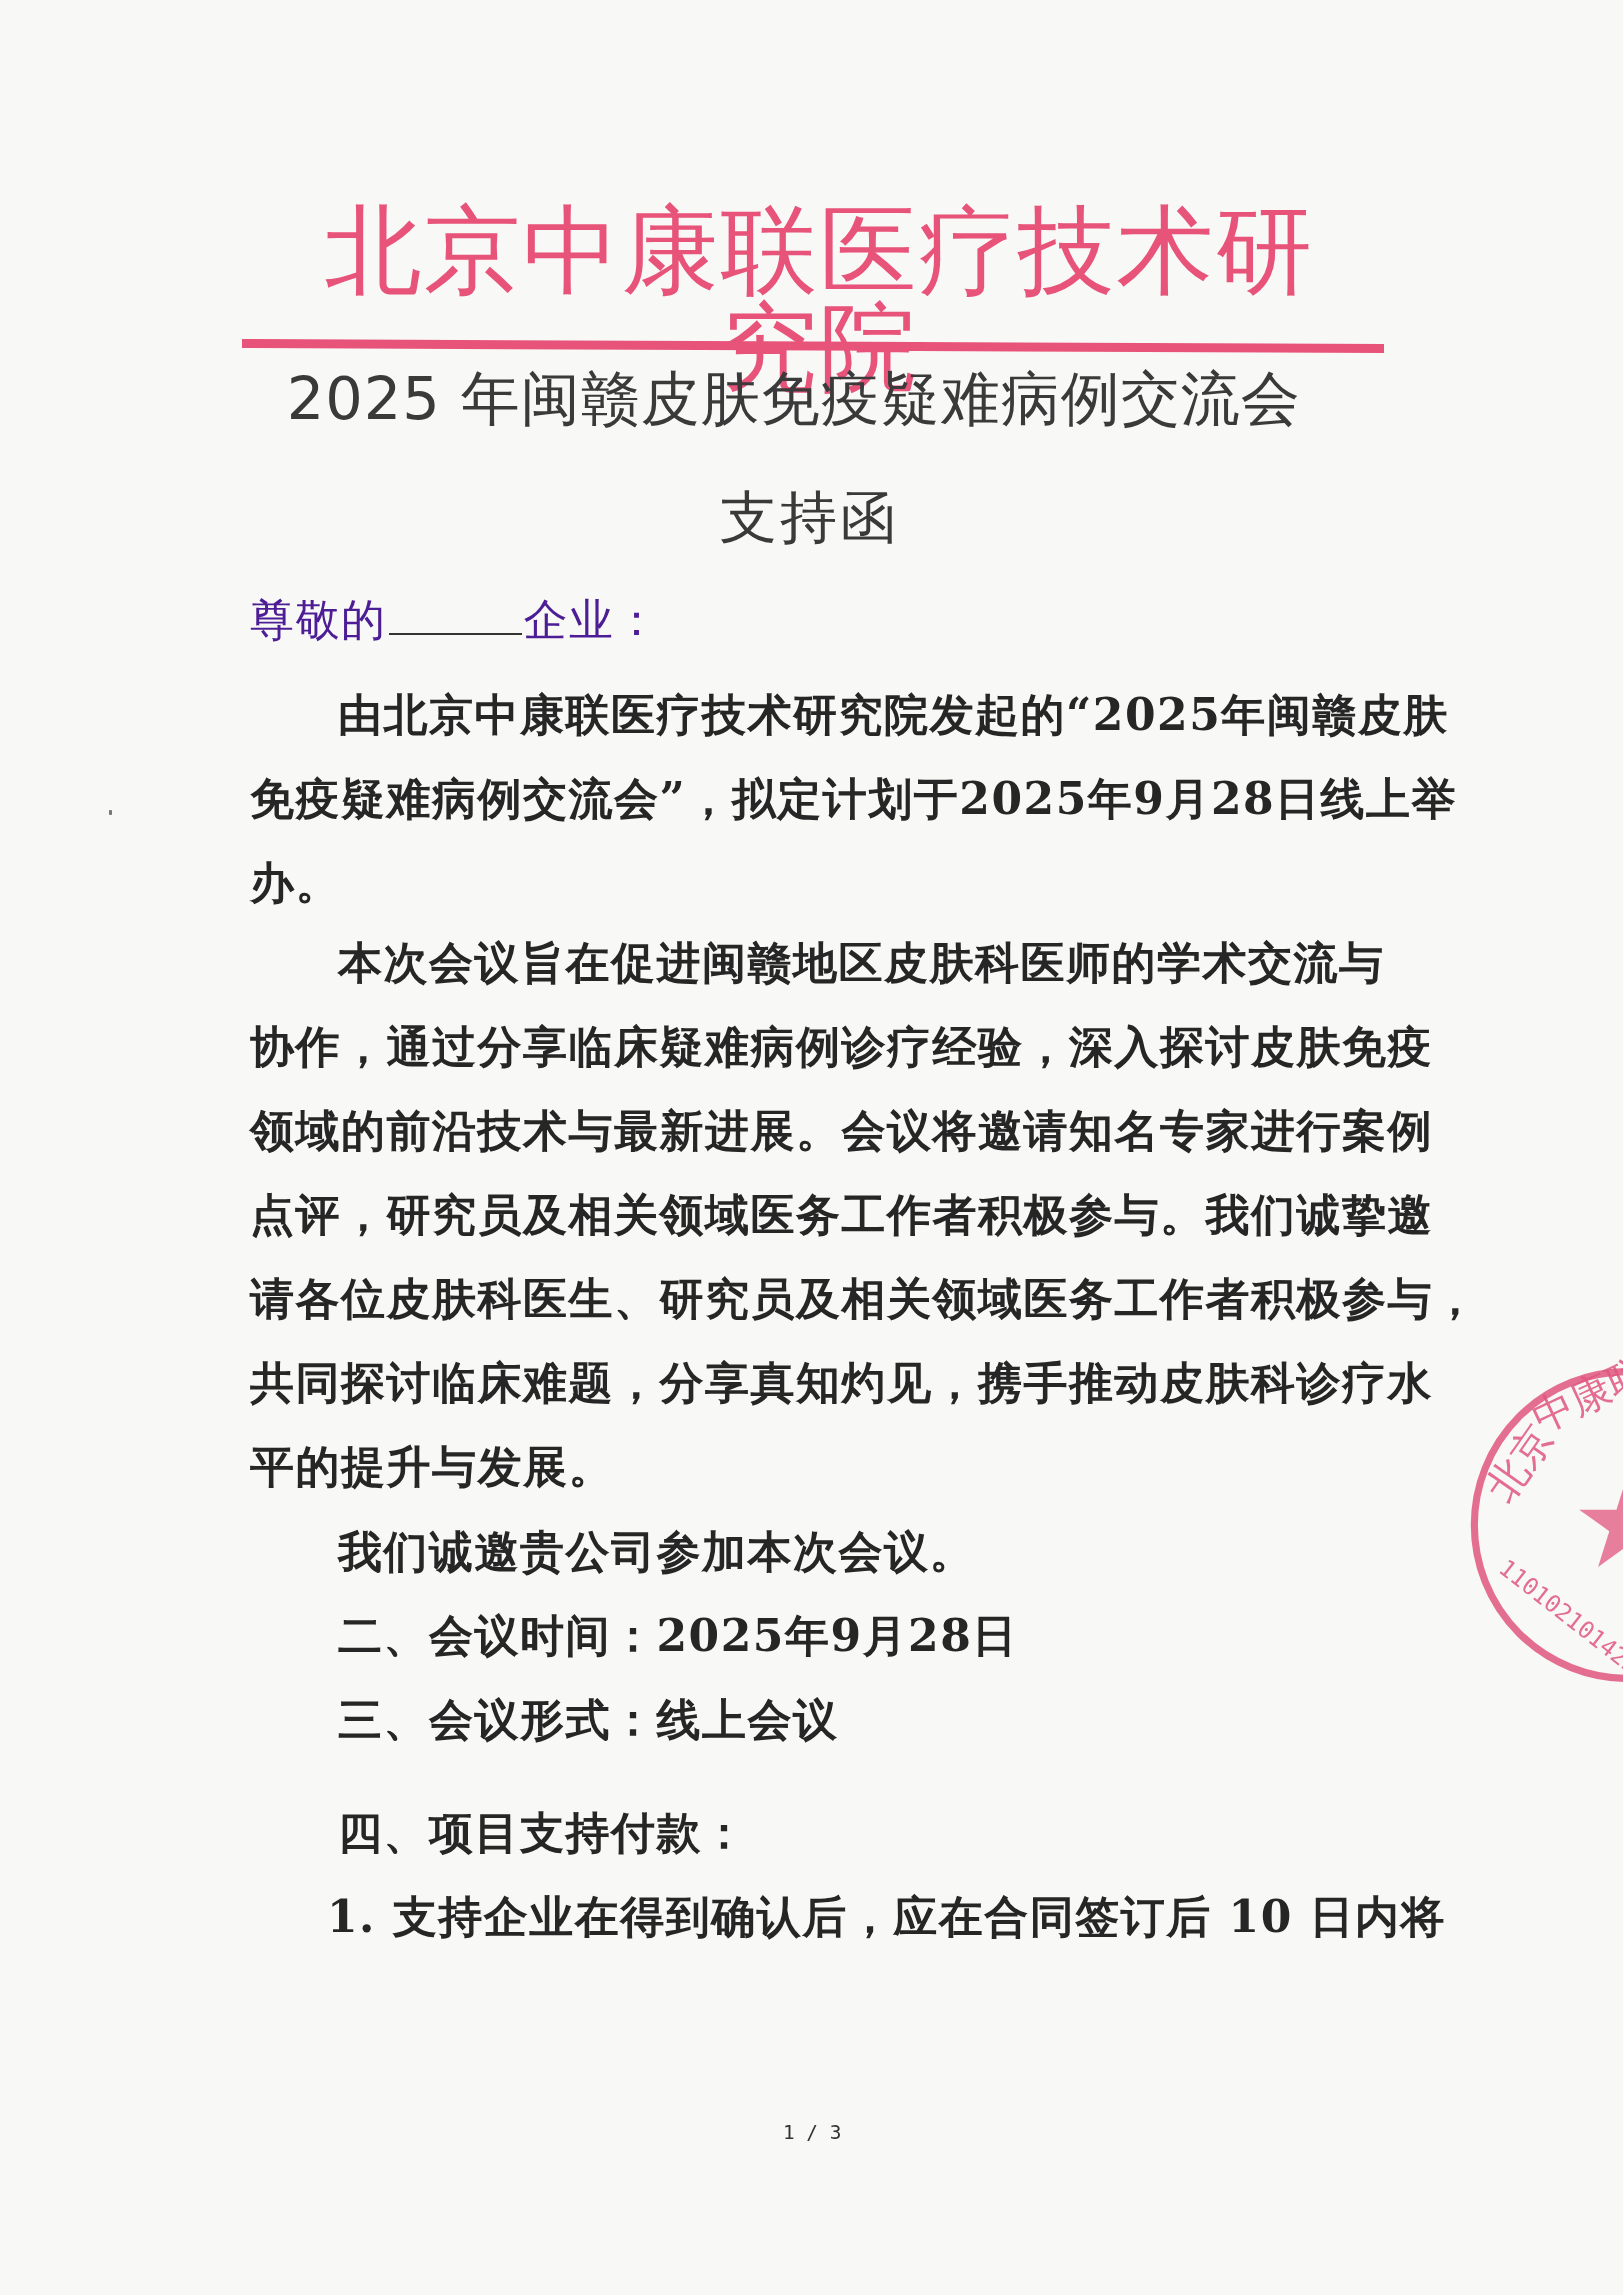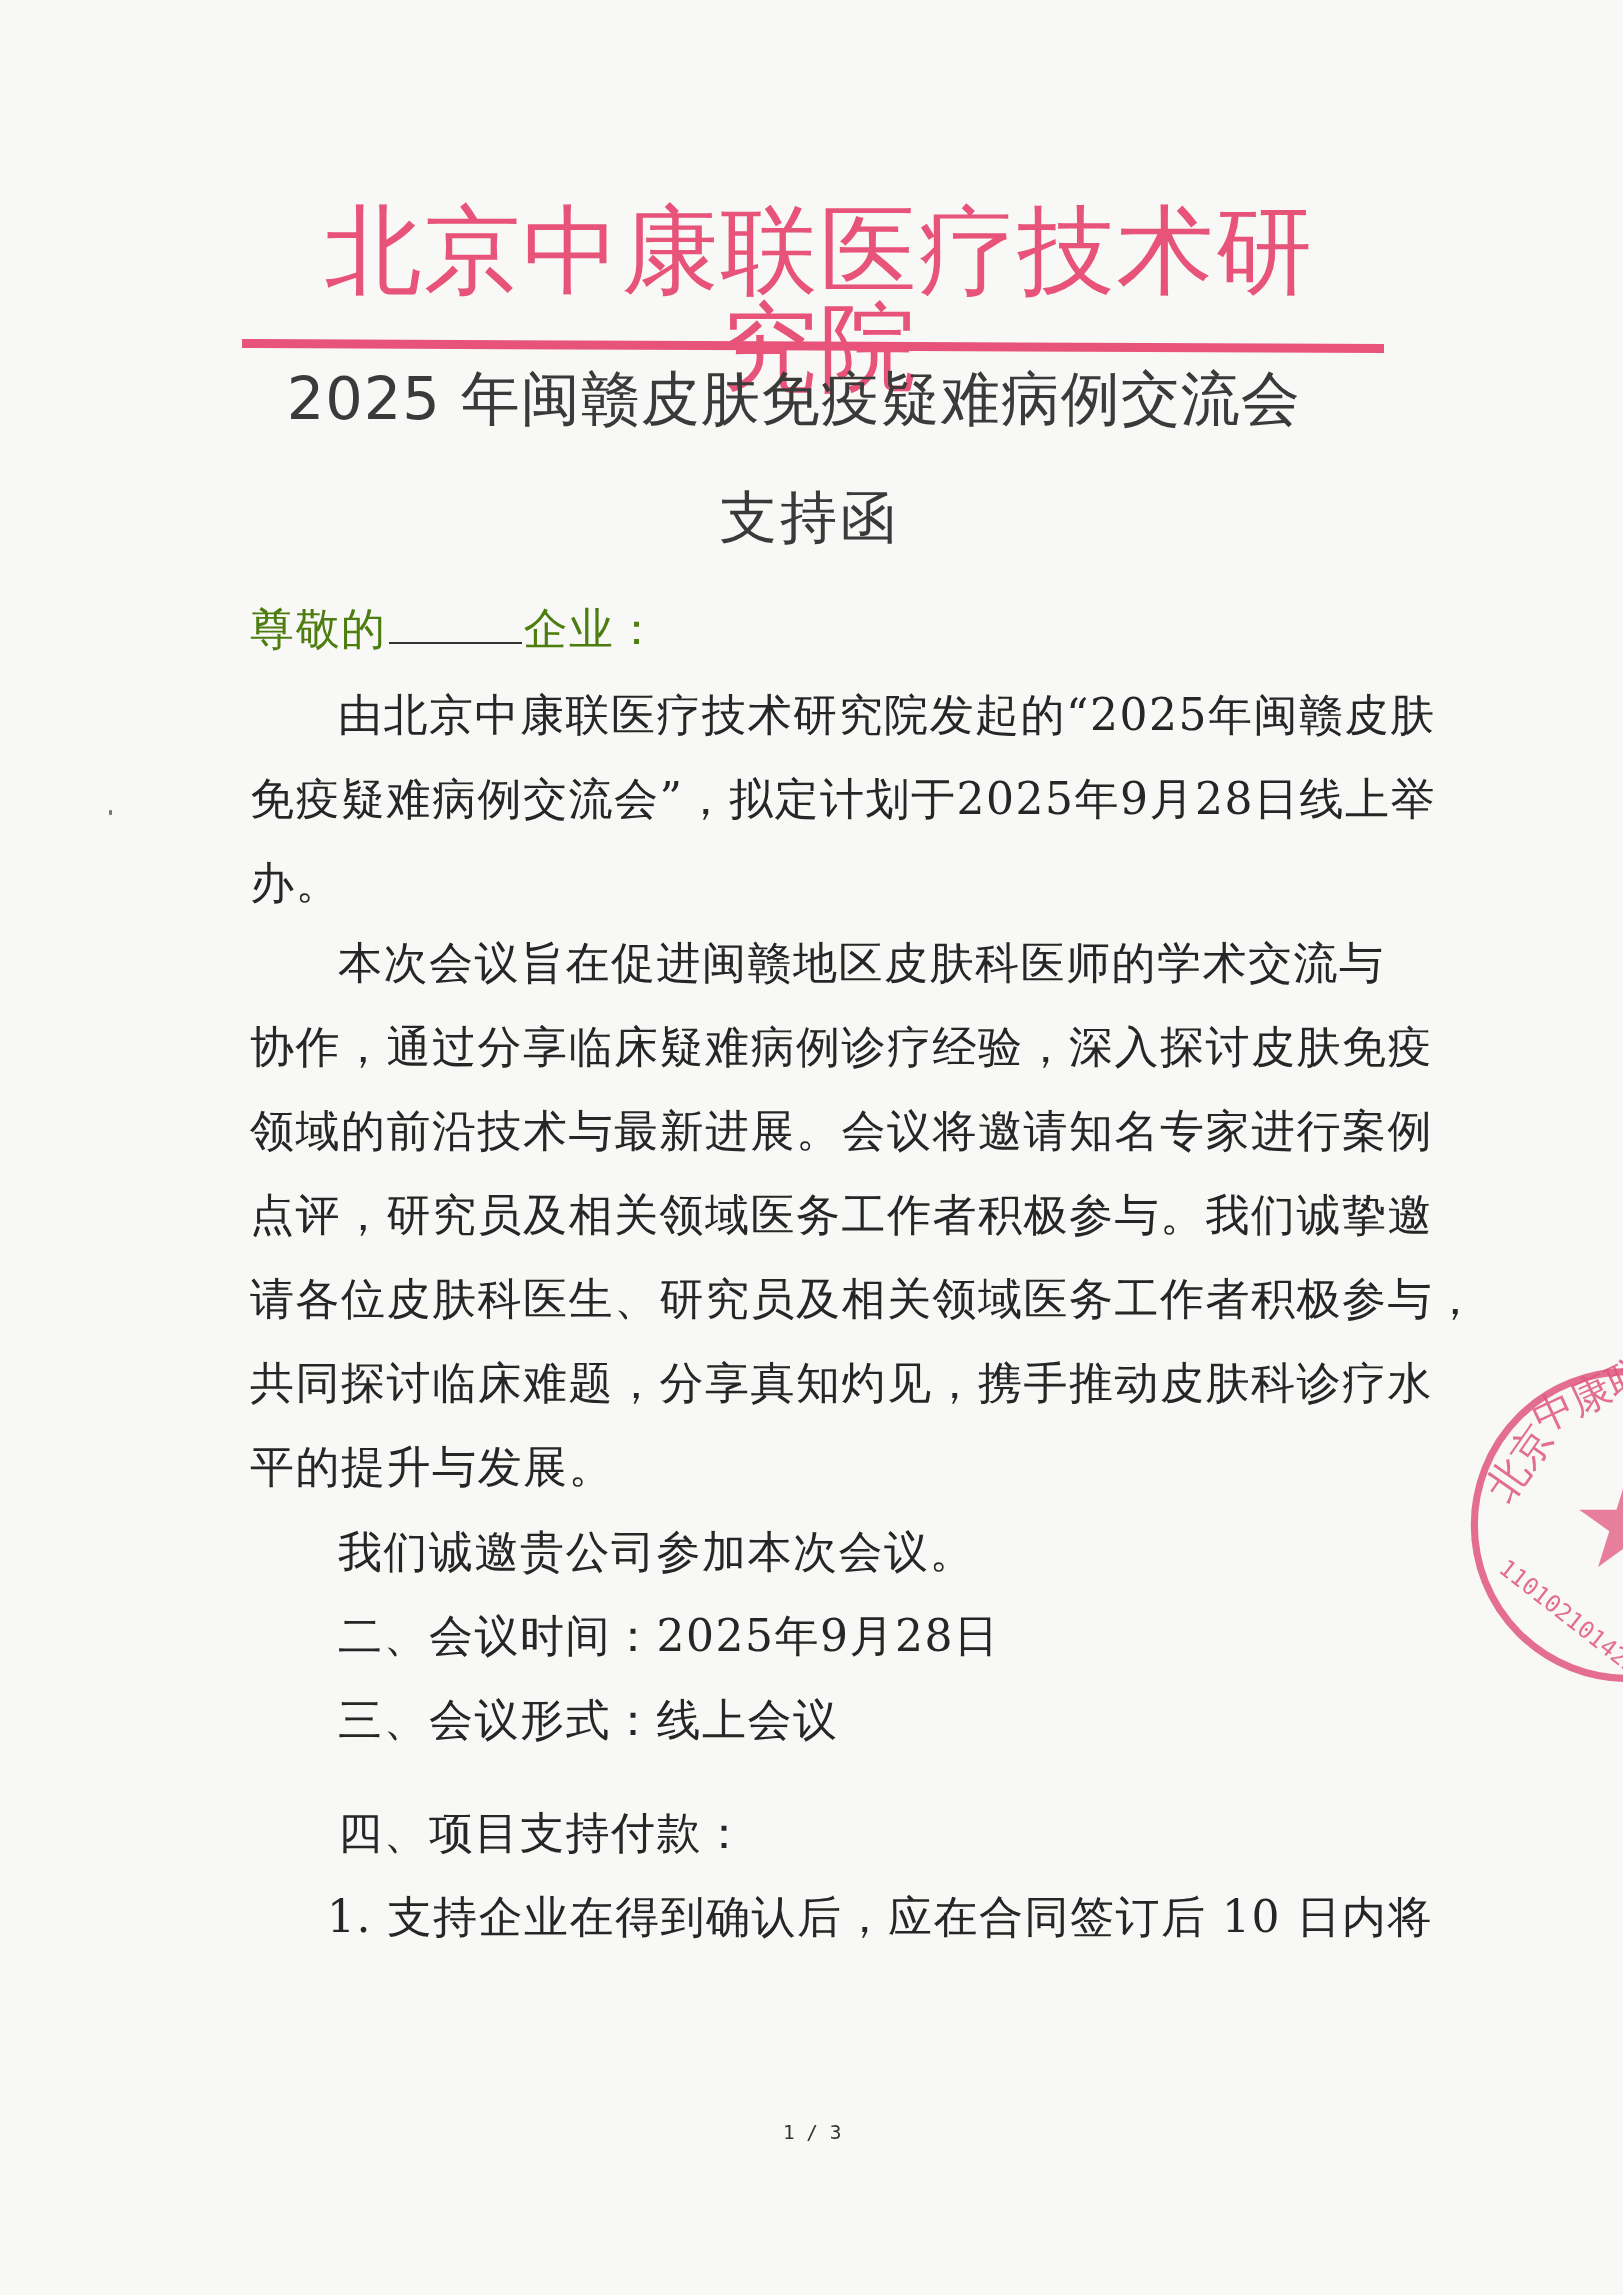--- a/index.html
+++ b/index.html
@@ -67,38 +67,38 @@
       box-sizing: border-box;
     }
     .body-text {
       position: absolute;
       left: 250px;
       width: 1157px;
       font-size: 44px;
       line-height: 84px;
       color: #262626;
       letter-spacing: 1.5px;
+      font-weight: bold;
     }
     .line {
       display: block;
       white-space: nowrap;
     }
     .indent {
       padding-left: 88px;
     }
     .salutation {
       position: absolute;
       left: 250px;
       top: 589px;
       font-size: 44px;
       line-height: 61px;
-      color: #4d7c0f;
+      color: #4c1d95;
       letter-spacing: 1.5px;
       white-space: nowrap;
-      margin-top: 9px;
     }
     .blank-line {
       display: inline-block;
       width: 133px;
       border-bottom: 2.6px solid #333;
       height: 36px;
       vertical-align: baseline;
       margin: 0 2px;
     }
     .page-number {

